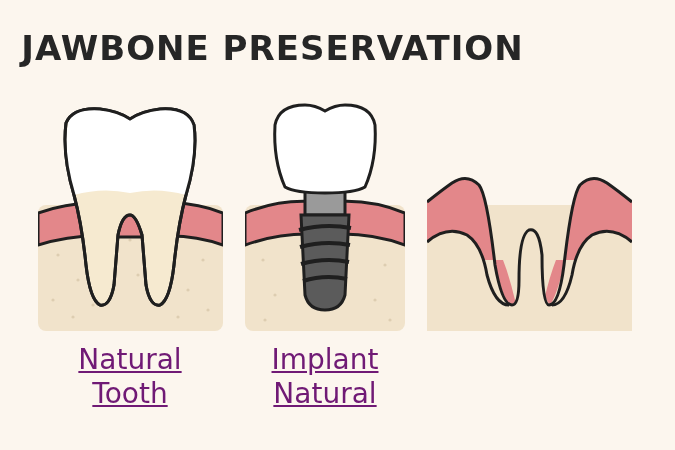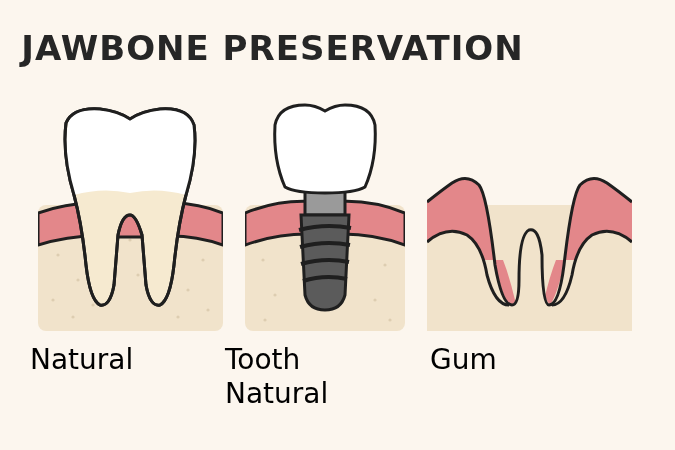--- a/index.html
+++ b/index.html
@@ -10,23 +10,24 @@
     position:relative;
   }
   .title {
     position:absolute; left:0; top:28px; width:545px; text-align:center;
     font-size:34px; font-weight:bold; color:#262626; letter-spacing:1px;
     font-family: "DejaVu Sans", sans-serif;
   }
   .panel { position:absolute; top:95px; }
   .panel svg { display:block; }
   .label {
-    position:absolute; top:343px; width:200px; text-align:left;
-    font-size:28px; line-height:34px; color:#000000;
+    position:absolute; top:343px; width:200px; text-align:center;
+    font-size:28px; line-height:34px; color:#701a75;
     font-family: "DejaVu Sans", sans-serif;
+    text-decoration: underline;
   }
 </style>
 </head>
 <body>
 
 <div class="title">JAWBONE PRESERVATION</div>
 
 <div class="panel" style="left:38px;">
   <svg width="185" height="240" viewBox="0 0 185 240">
     <rect x="0" y="110" width="185" height="126" rx="8" fill="#f1e3cb"></rect>
@@ -90,20 +91,20 @@
     <path d="M205 107 Q190 95 180 88 Q165 78 153 90 Q145 100 137 170 Q130 200 123 210 Q115 215 117 205 Q123 180 129 165 L205 165 Z" fill="#e3878a"></path>
     <path d="M0 147 Q20 130 40 140 Q55 150 60 180 Q68 210 82 210 Q92 210 92 185 Q92 140 102 135 Q112 132 115 160 Q115 210 125 210 Q138 210 145 180 Q150 150 165 140 Q185 130 205 147 L205 236 L0 236 Z" fill="#f1e3cb"></path>
     <path d="M0 107 Q15 95 25 88 Q40 78 52 90 Q60 100 68 170 Q75 210 85 210 Q92 210 92 185 Q92 140 102 135 Q112 132 115 160 Q115 210 122 210 Q132 210 137 170 Q145 100 153 90 Q165 78 180 88 Q190 95 205 107" fill="none" stroke="#1f1f1f" stroke-width="3"></path>
     <path d="M0 147 Q20 130 40 140 Q55 150 60 180 Q68 210 82 210" fill="none" stroke="#1f1f1f" stroke-width="3"></path>
     <path d="M205 147 Q185 130 165 140 Q150 150 145 180 Q138 210 125 210" fill="none" stroke="#1f1f1f" stroke-width="3"></path>
   </svg>
 </div>
 
 <div class="label" style="left:30px;">
   <div>Natural</div>
+  <div>Tooth</div>
 </div>
 <div class="label" style="left:225px;">
-  <div>Tooth</div>
+  <div>Implant</div>
   <div>Natural</div>
 </div>
 <div class="label" style="left:430px;">
-  <div>Gum</div>
 </div>
 
 </body></html>

